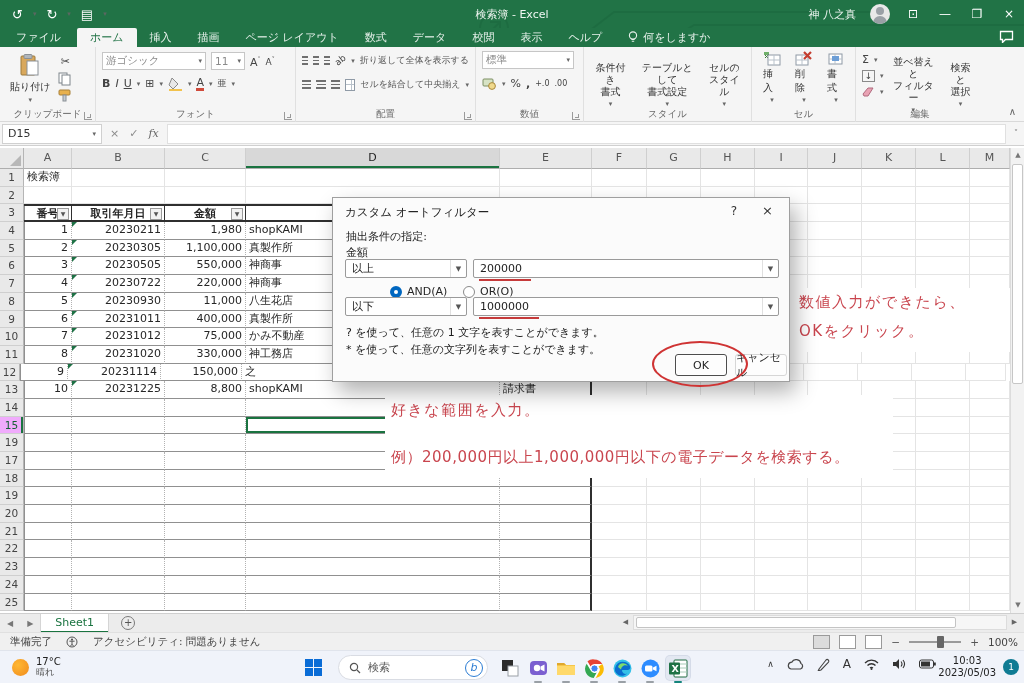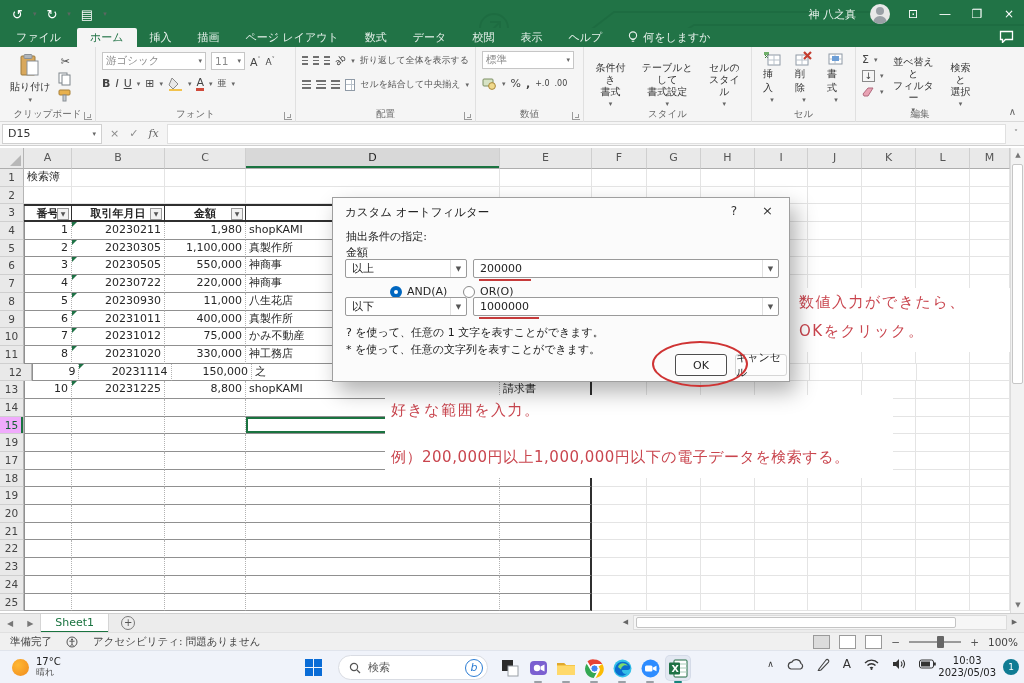--- a/index.html
+++ b/index.html
@@ -161,20 +161,21 @@
       </g>
     </svg>
     <div class="qat">
       <span class="qbtn">↺</span>
         <span class="caret">▾</span>
       <span class="qbtn">↻</span>
         <span class="caret">▾</span>
       <span class="qbtn">▤</span>
         <span class="caret">▾</span>
     </div>
+    <div id="win-title">検索簿 - Excel</div>
     <div id="title-right">
       <span id="user-name">神 八之真</span>
       <span class="avatar"></span>
       <span class="winbtn">⊡</span>
       <span class="winbtn">—</span>
       <span class="winbtn">❐</span>
       <span class="winbtn">×</span>
     </div>
   </div>
 
@@ -634,21 +635,21 @@
         <div class="c" style="width: 55px;"></div>
         <div class="c" style="width: 54px;"></div>
         <div class="c" style="width: 54px;"></div>
         <div class="c" style="width: 53px;"></div>
         <div class="c" style="width: 54px;"></div>
         <div class="c" style="width: 54px;"></div>
         <div class="c" style="width: 54px;"></div>
         <div class="c" style="width: 40px;"></div>
       </div>
       <div class="grow" style="height: 17.7px;">
-        <div class="rn" style="width: 32px;">12</div>
+        <div class="rn" style="width: 20px;">12</div>
         <div class="c tb tbl num" style="width: 48px;">9</div>
         <div class="c tb num err" style="width: 93px;">20231114</div>
         <div class="c tb num" style="width: 81px;">150,000</div>
         <div class="c tb" style="width: 254px;">之</div>
         <div class="c tb tbe" style="width: 92px;"></div>
         <div class="c" style="width: 55px;"></div>
         <div class="c" style="width: 54px;"></div>
         <div class="c" style="width: 54px;"></div>
         <div class="c" style="width: 53px;"></div>
         <div class="c" style="width: 54px;"></div>

